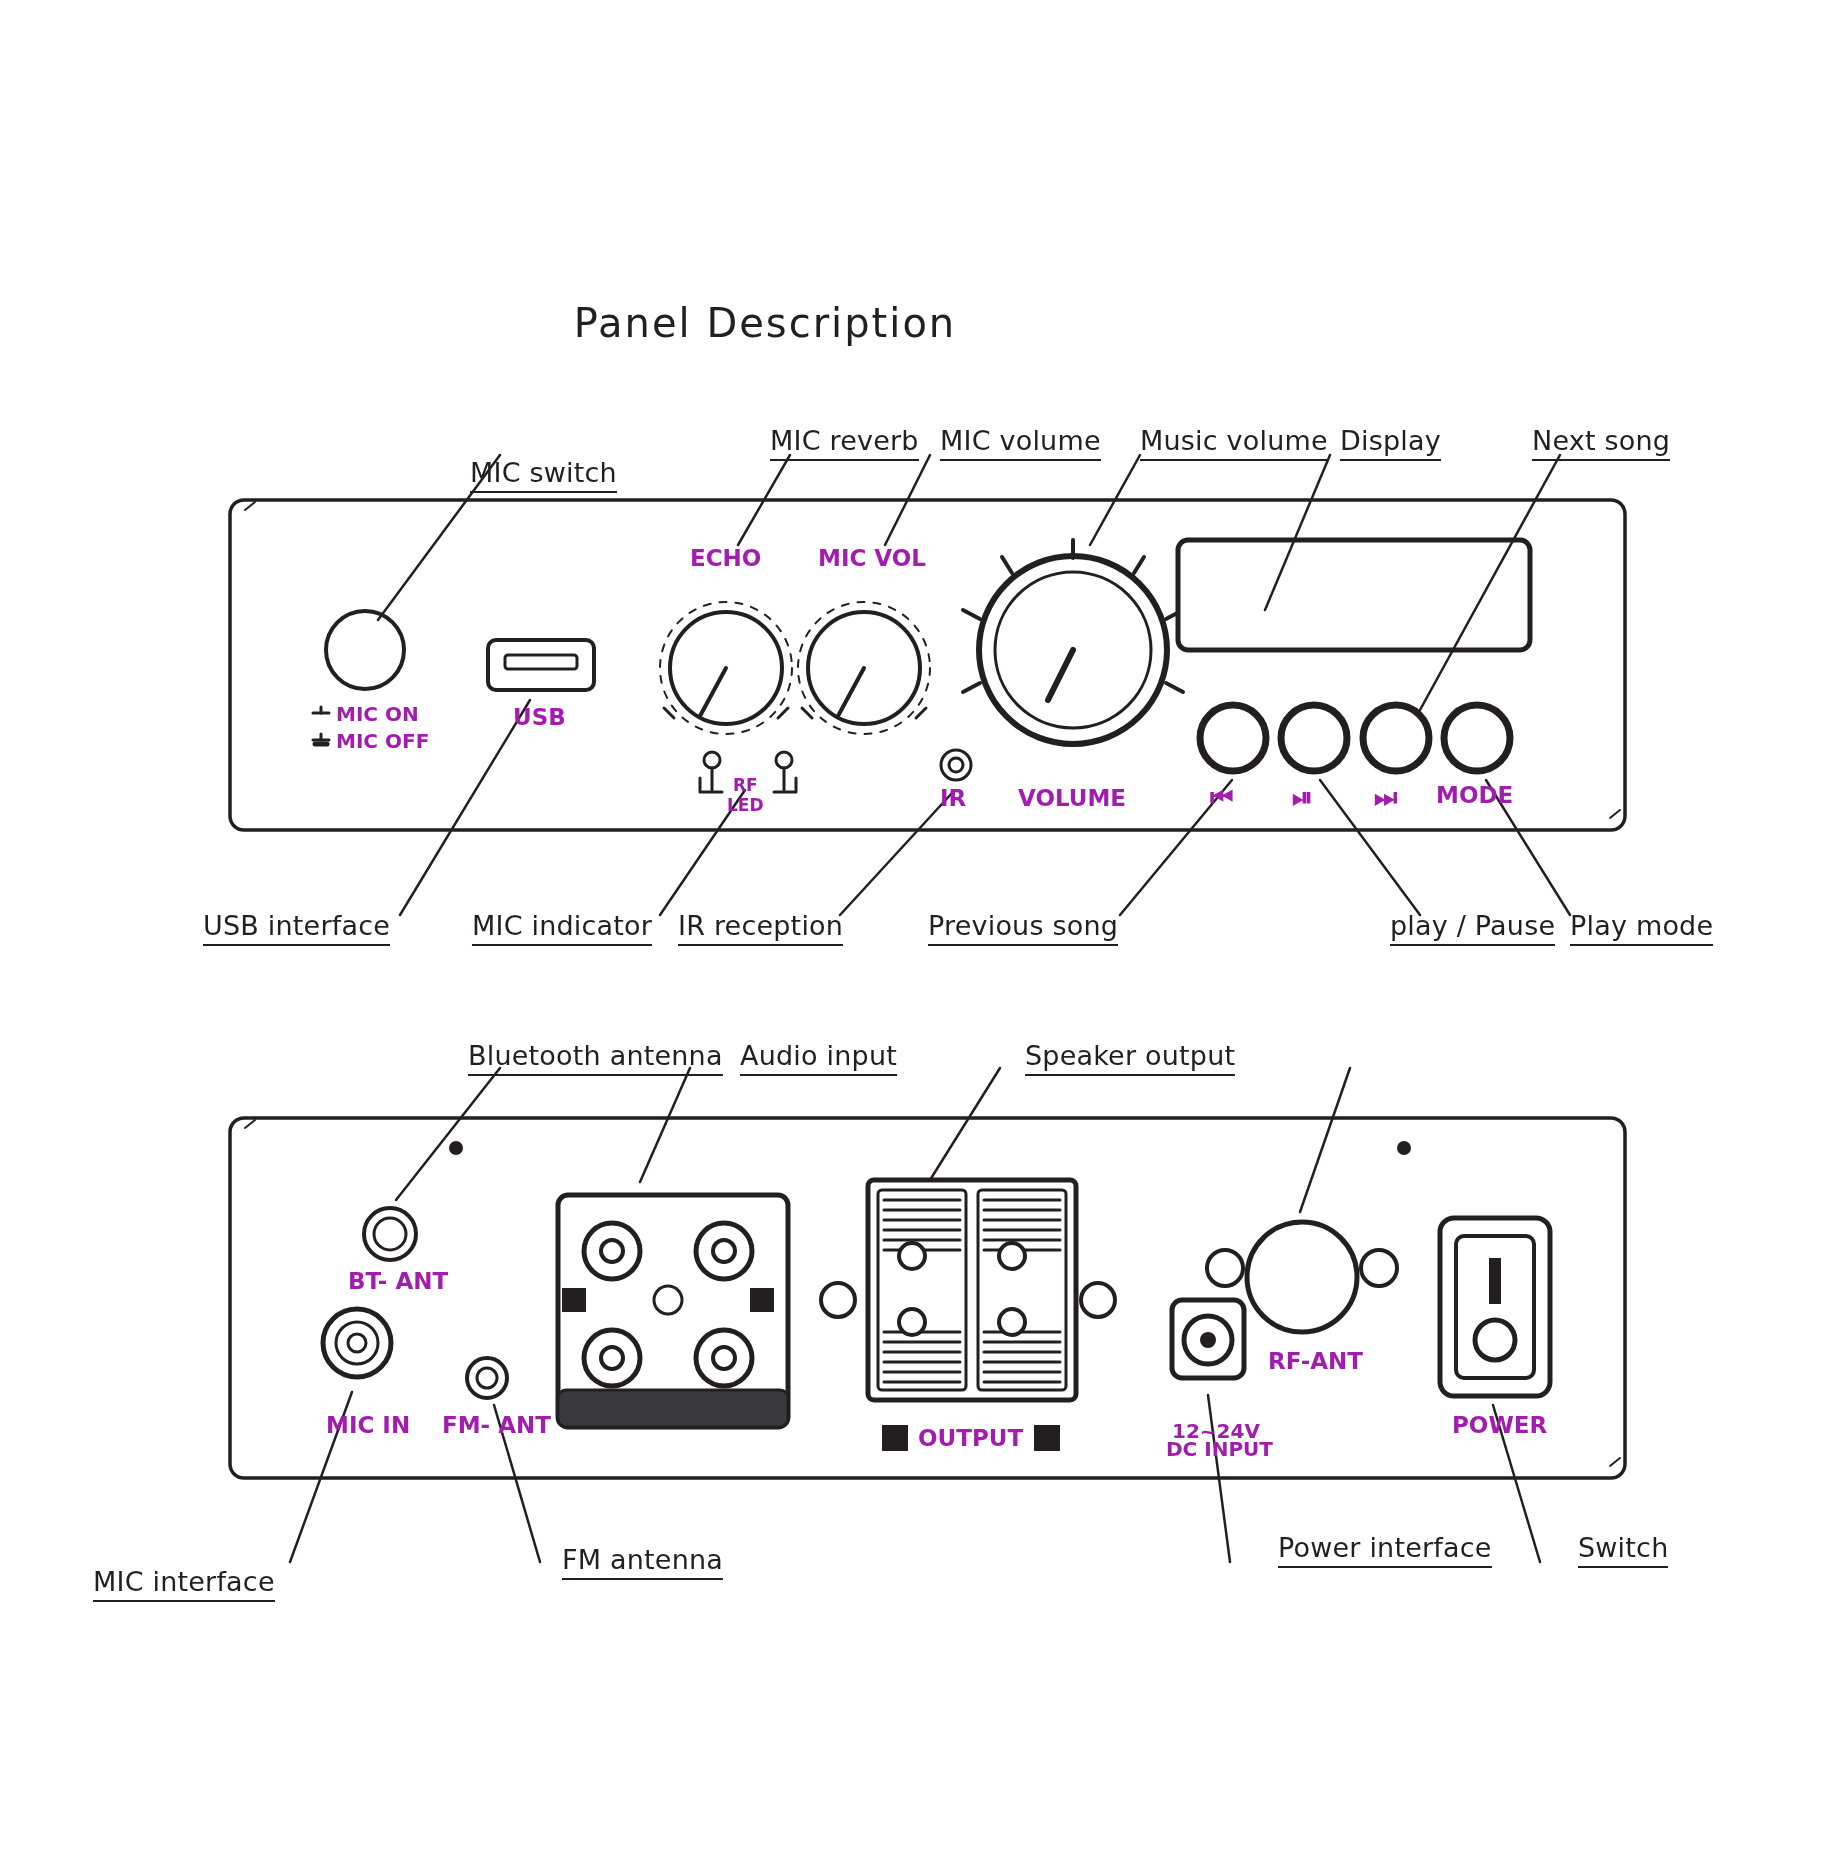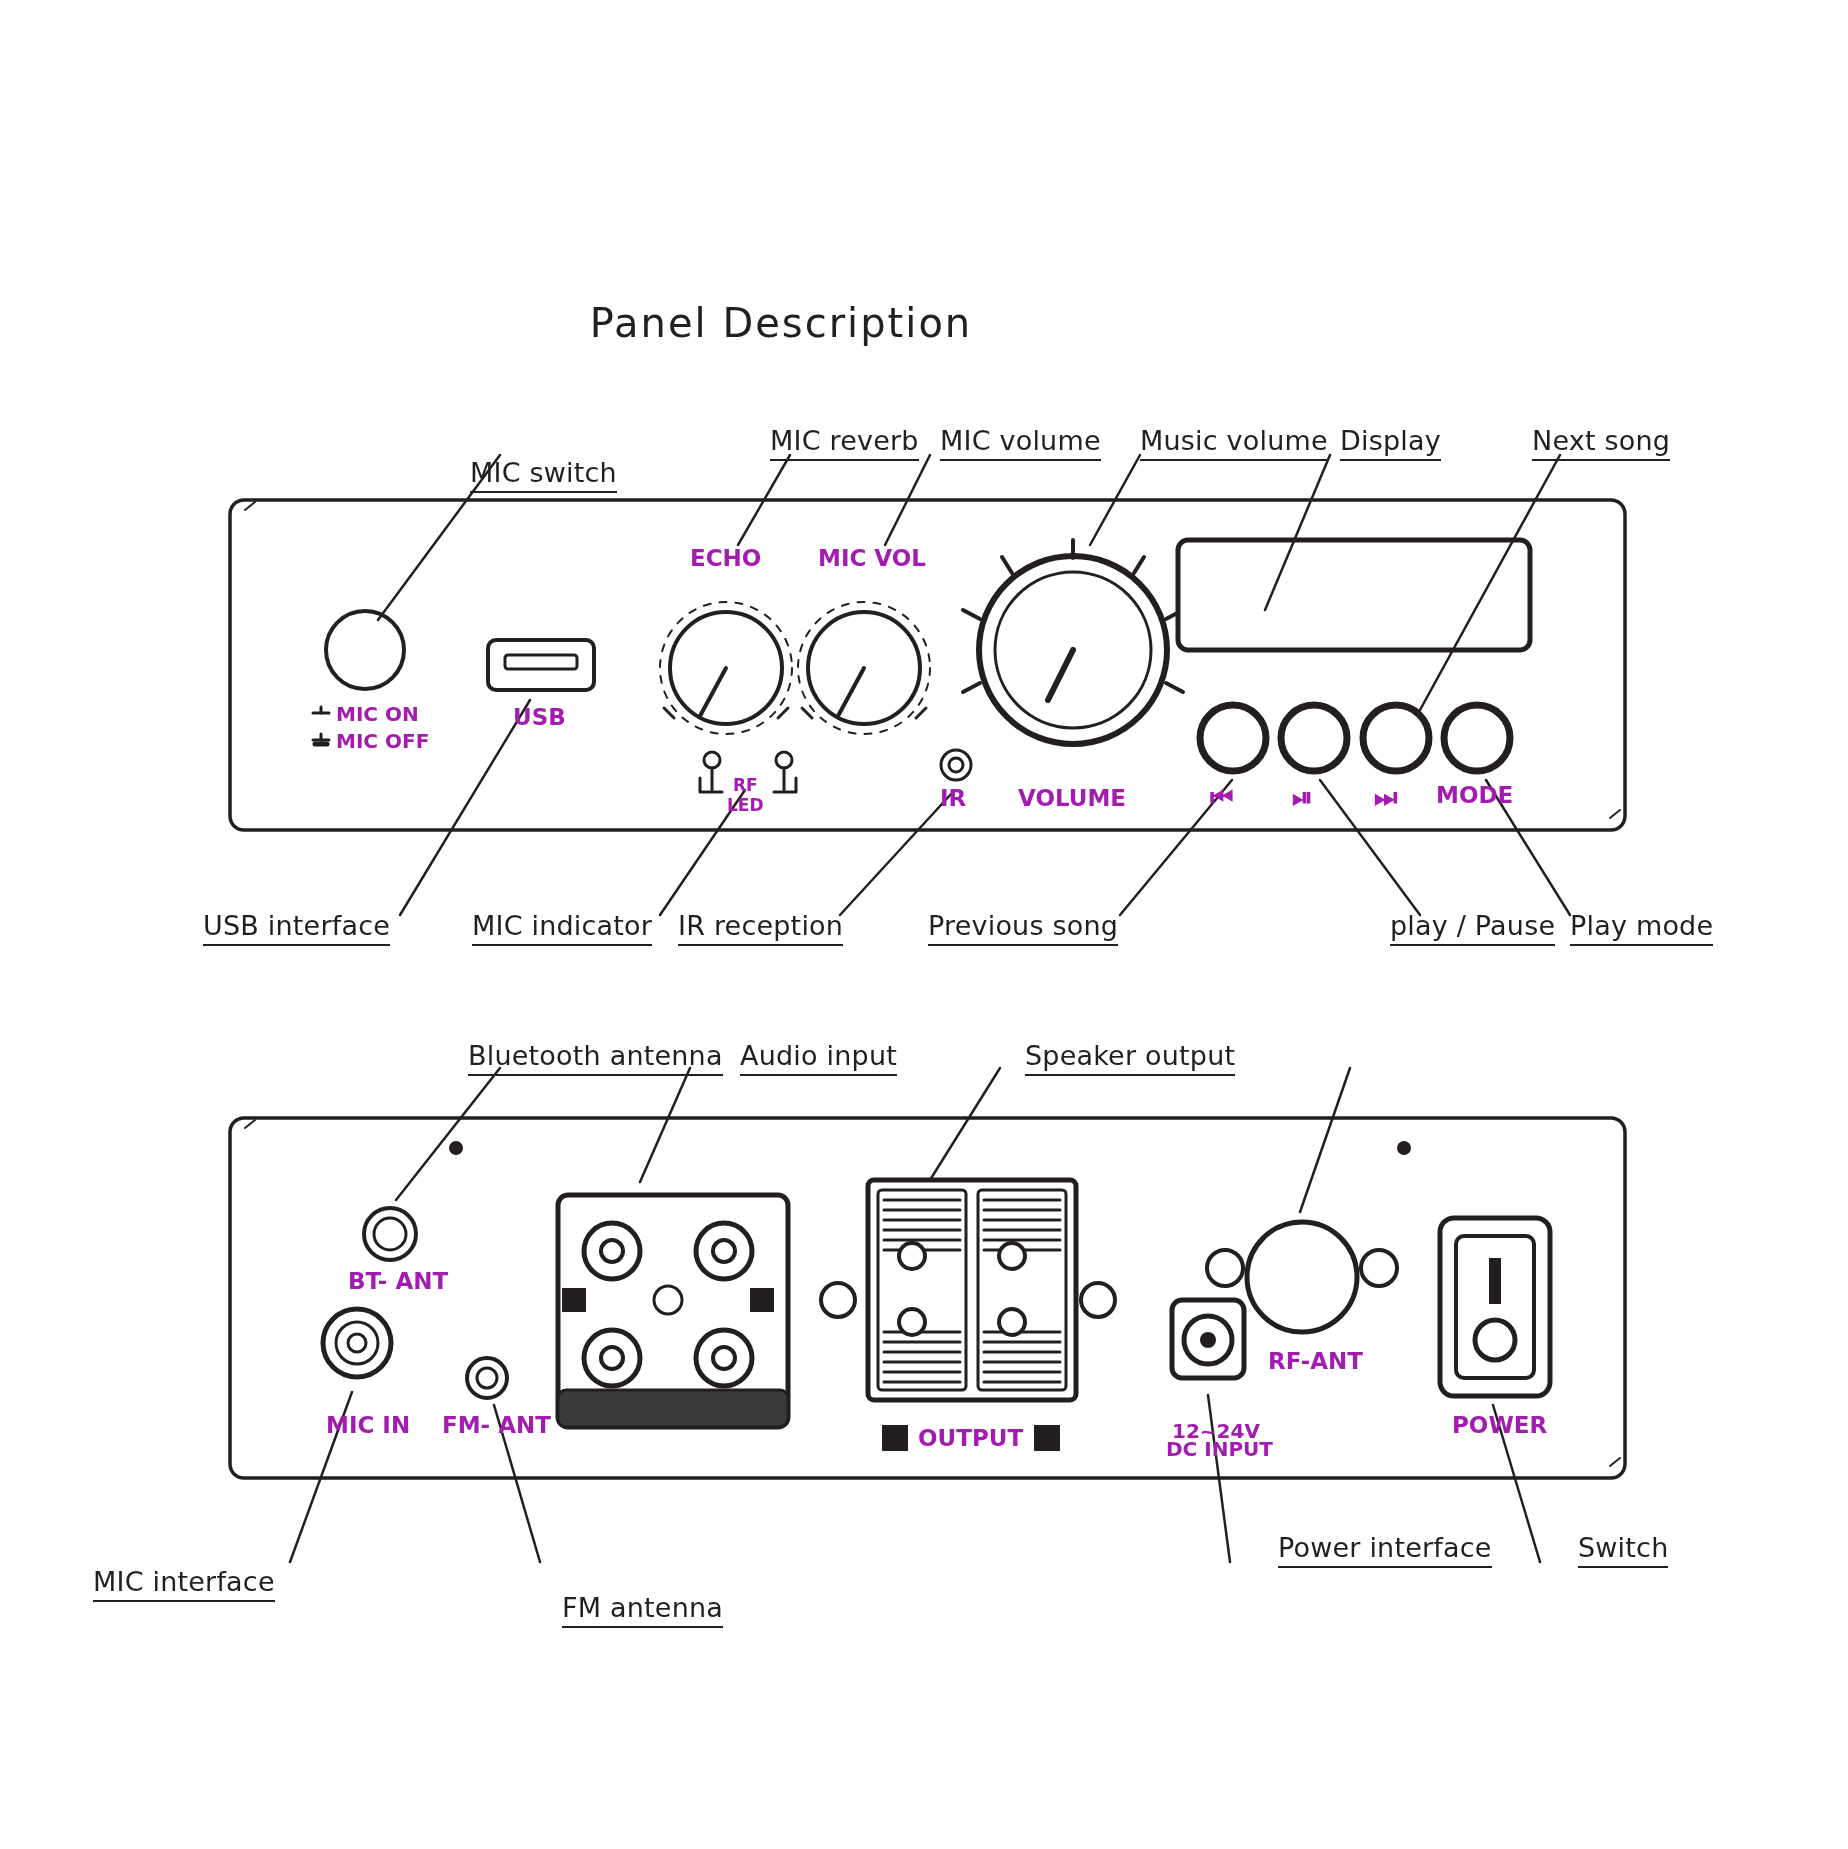--- a/index.html
+++ b/index.html
@@ -1,19 +1,19 @@
 <!DOCTYPE html>
 <html><head>
 <meta charset="utf-8">
 <style>
   html,body{margin:0;padding:0;background:#ffffff;}
   body{width:1848px;height:1849px;position:relative;font-family:"DejaVu Sans",sans-serif;color:#231f20;overflow:hidden;}
   .root{position:absolute;inset:0;}
   svg.layer{position:absolute;left:0;top:0;width:1848px;height:1849px;}
-  .title{position:absolute;left:16px;top:300px;width:1530px;text-align:center;font-size:40px;letter-spacing:2px;font-family:"DejaVu Sans",sans-serif;color:#231f20;}
+  .title{position:absolute;left:0;top:300px;width:1530px;text-align:center;font-size:40px;letter-spacing:2px;font-family:"DejaVu Sans",sans-serif;color:#231f20;}
   .callout{position:absolute;font-size:27px;font-family:"DejaVu Sans",sans-serif;color:#231f20;white-space:nowrap;letter-spacing:0.2px;}
   .callout.u{border-bottom:2px solid #231f20;padding-bottom:3px;}
   .plabel{position:absolute;font-size:23px;font-weight:bold;font-family:"DejaVu Sans",sans-serif;color:#a21caf;white-space:nowrap;}
   .plabel.sm{font-size:20px;}
   .plabel.xs{font-size:17px;}
 </style>
 </head>
 <body>
 
 <div class="root">
@@ -235,21 +235,21 @@
   <div class="plabel" style="left:1210px; top:782px; font-size:26px;">⏮</div>
   <div class="plabel" style="left:1292px; top:782px; font-size:26px;">⏯</div>
   <div class="plabel" style="left:1374px; top:782px; font-size:26px;">⏭</div>
   <div class="plabel" style="left:1436px; top:782px;">MODE</div>
 
   <div class="callout u" style="left:468px; top:1040px;">Bluetooth antenna</div>
   <div class="callout u" style="left:740px; top:1040px;">Audio input</div>
   <div class="callout u" style="left:1025px; top:1040px;">Speaker output</div>
 
   <div class="callout u" style="left:93px; top:1566px;">MIC interface</div>
-  <div class="callout u" style="left:562px; top:1592px;text-align:center;">FM antenna</div>
+  <div class="callout u" style="left:562px; top:1544px;text-align:center;">FM antenna</div>
   <div class="callout u" style="left:1278px; top:1532px;">Power interface</div>
   <div class="callout u" style="left:1578px; top:1532px;">Switch</div>
 
   <div class="plabel" style="left:348px; top:1268px;">BT- ANT</div>
   <div class="plabel" style="left:326px; top:1412px;text-align:right;">MIC IN</div>
   <div class="plabel" style="left:442px; top:1412px;">FM- ANT</div>
   <div class="plabel" style="left:918px; top:1425px;">OUTPUT</div>
   <div class="plabel sm" style="left:1172px; top:1412px;margin-top:7px;">12~24V</div>
   <div class="plabel sm" style="left:1166px; top:1437px;">DC INPUT</div>
   <div class="plabel" style="left:1268px; top:1348px;">RF-ANT</div>

